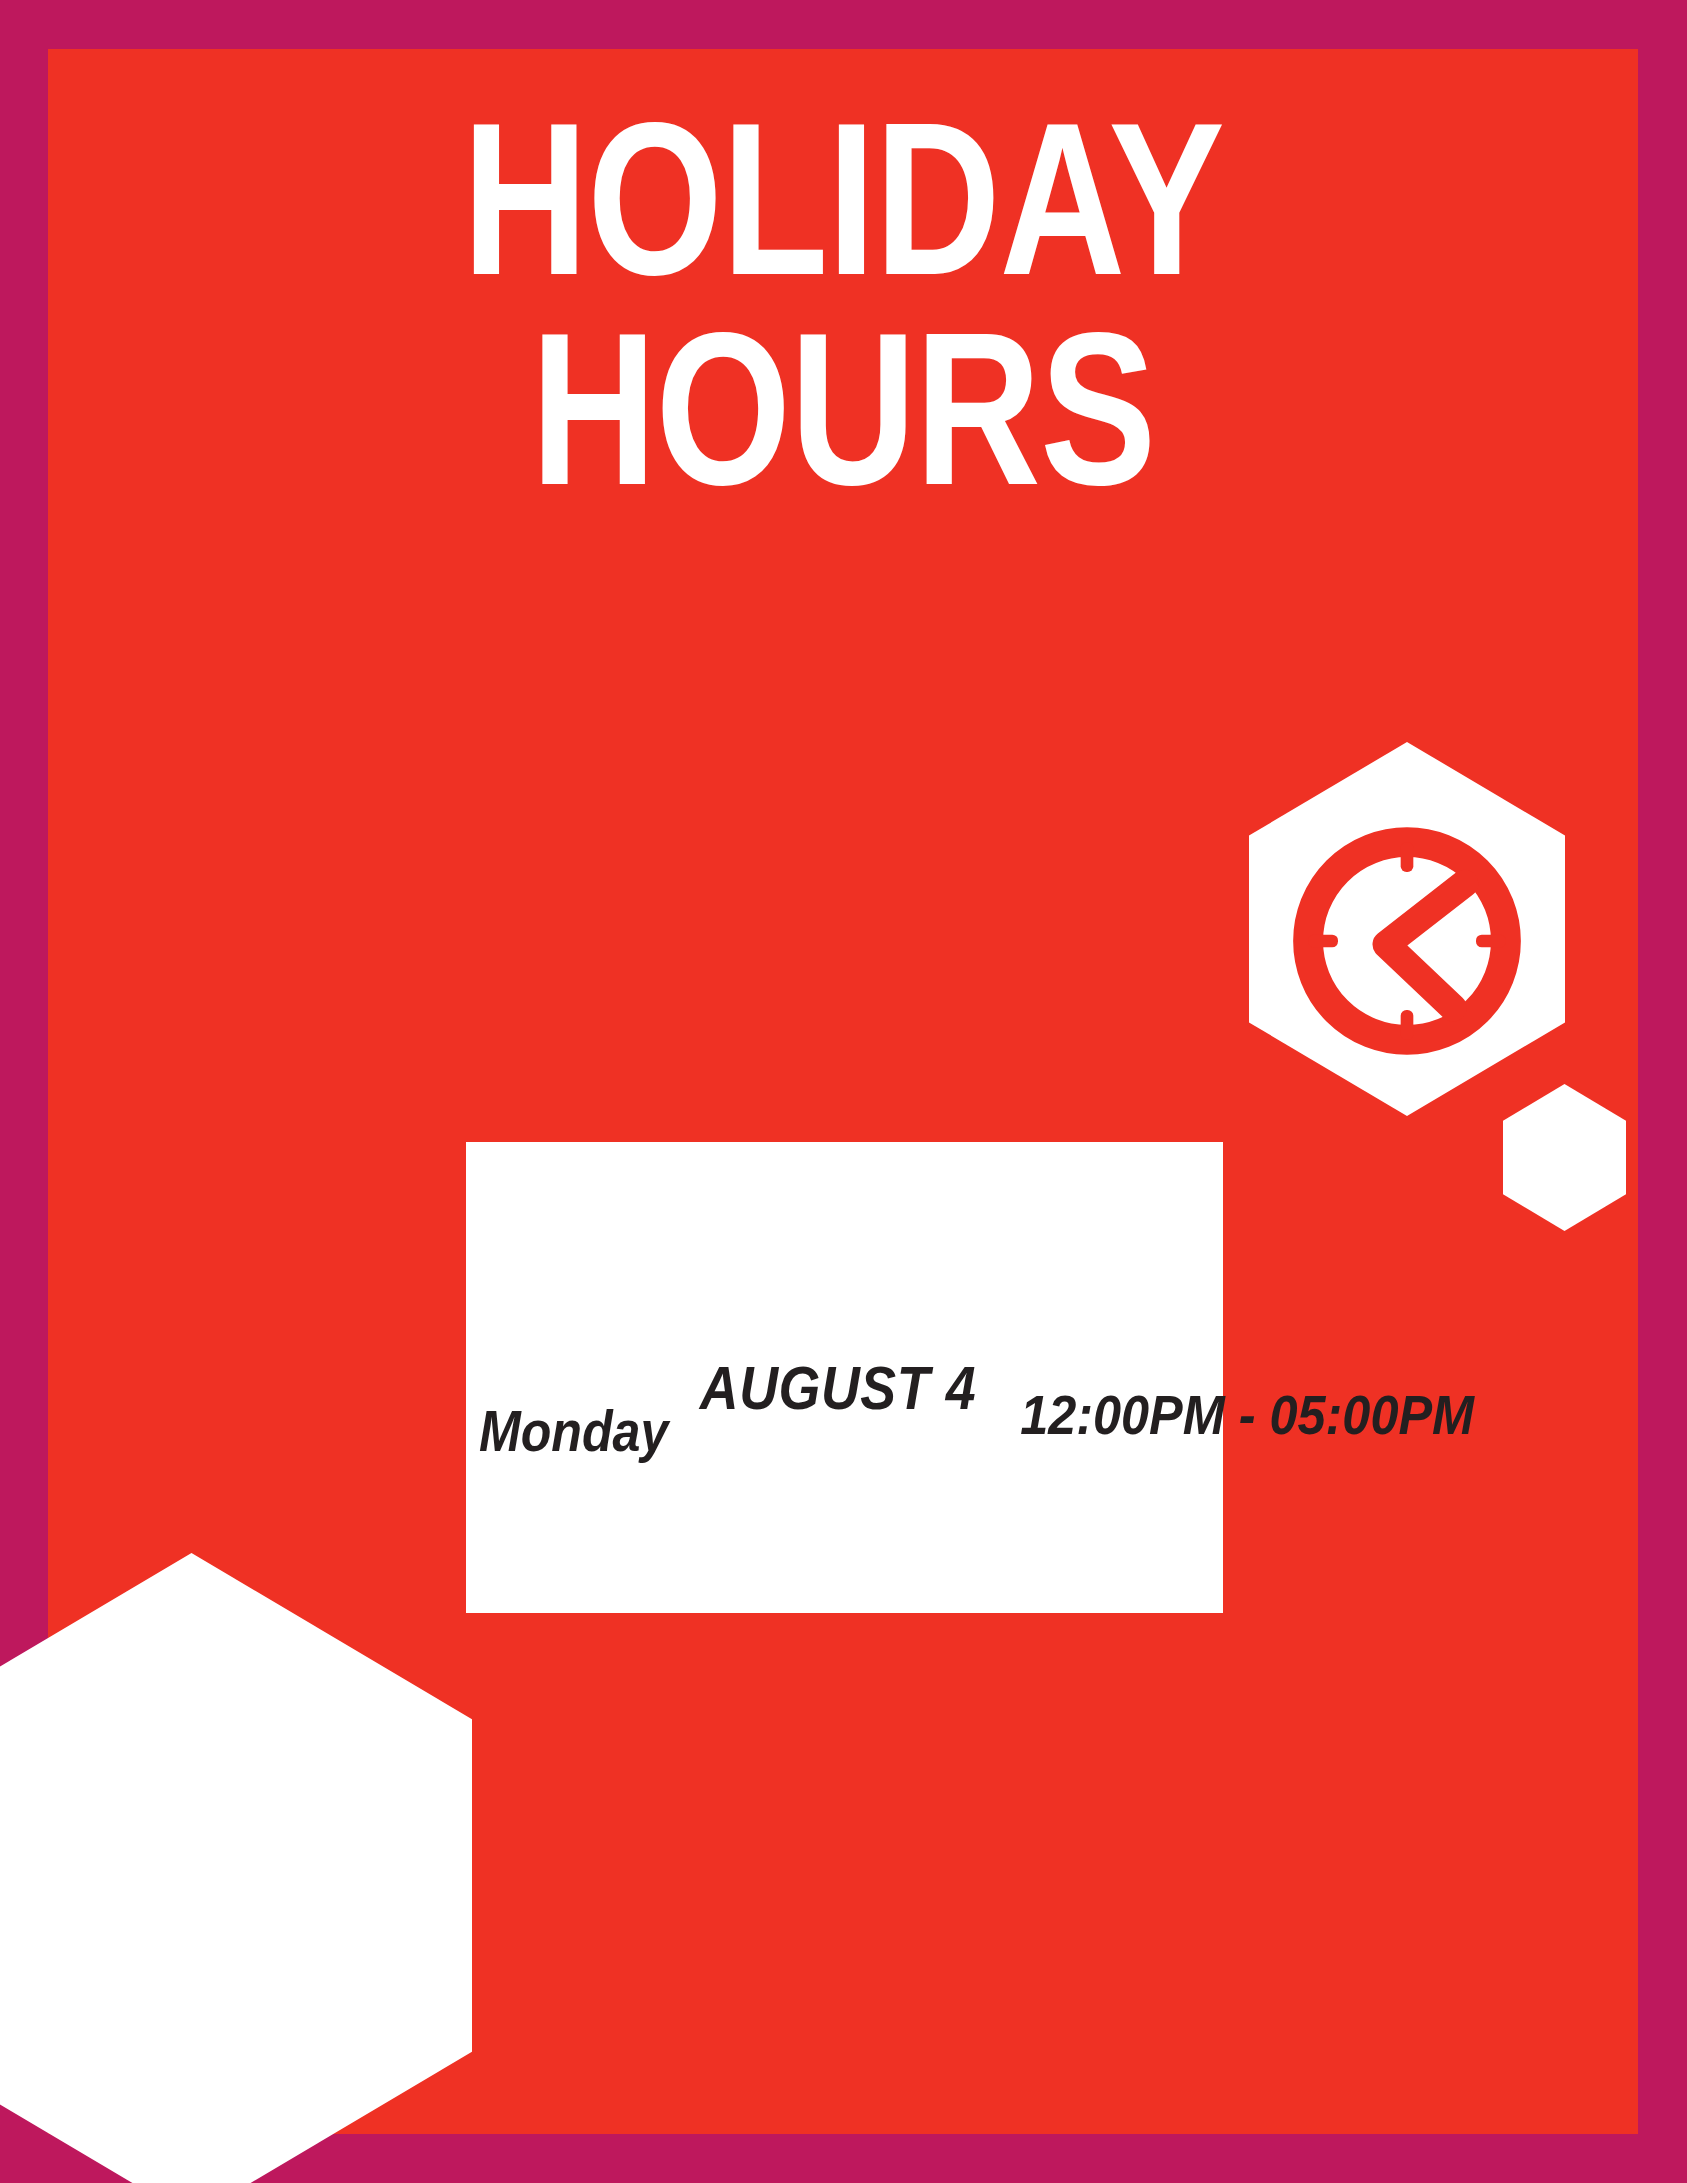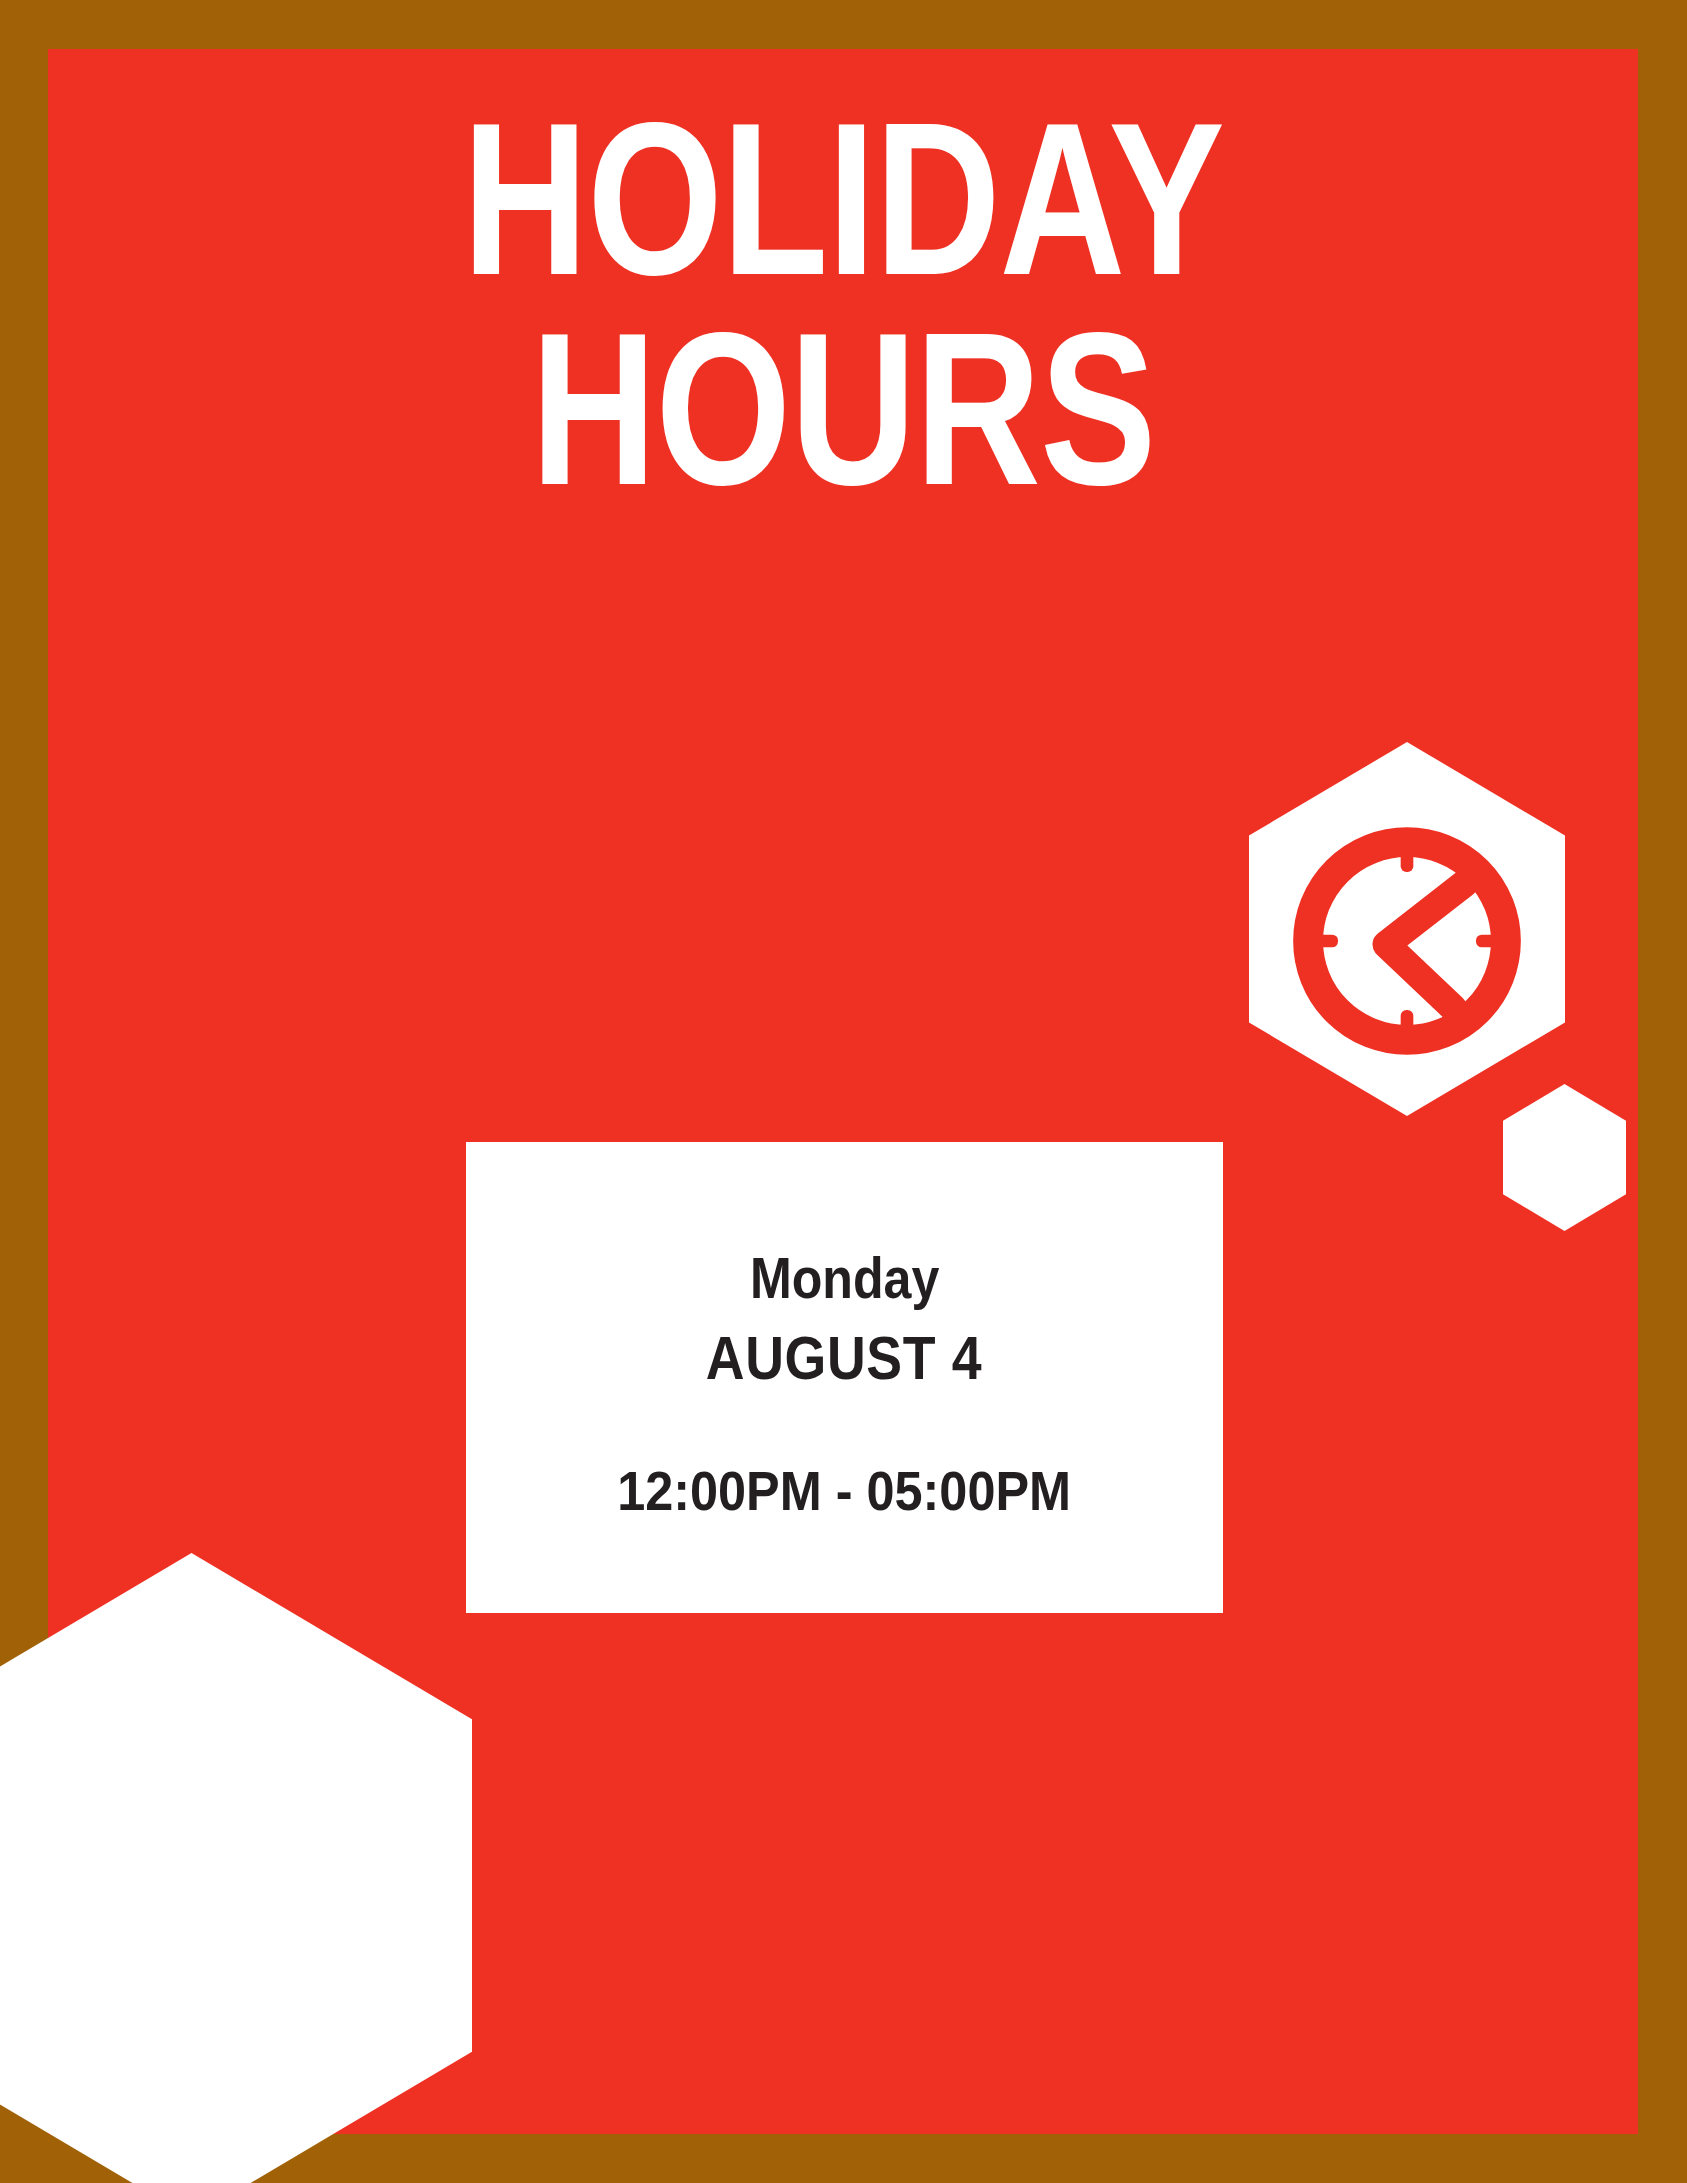--- a/index.html
+++ b/index.html
@@ -11,21 +11,21 @@
     width: 1687px;
     height: 2183px;
     font-family: "Liberation Sans", sans-serif;
     overflow: hidden;
   }
 
   #poster {
     position: relative;
     width: 1687px;
     height: 2183px;
-    background: #a16207;
+    background: #be185d;
     overflow: hidden;
   }
 
   
   .red-panel {
     position: absolute;
     left: 48px;
     top: 49px;
     width: 1590px;
     height: 2085px;
@@ -123,22 +123,23 @@
   
   .info-card {
     position: absolute;
     left: 466px;
     top: 1142px;
     width: 757px;
     height: 471px;
     background: #ffffff;
     z-index: 7;
     display: flex;
-    flex-direction: column;
+    flex-direction: row;
     align-items: center;
+    font-style: italic;
   }
   .info-day {
     margin-top: 108px;
     color: #231F20;
     font-family: "Liberation Sans Narrow", "Liberation Sans", sans-serif;
     font-weight: bold;
     font-size: 57px;
     line-height: 1;
     letter-spacing: 0px;
     transform: scaleX(0.88);

